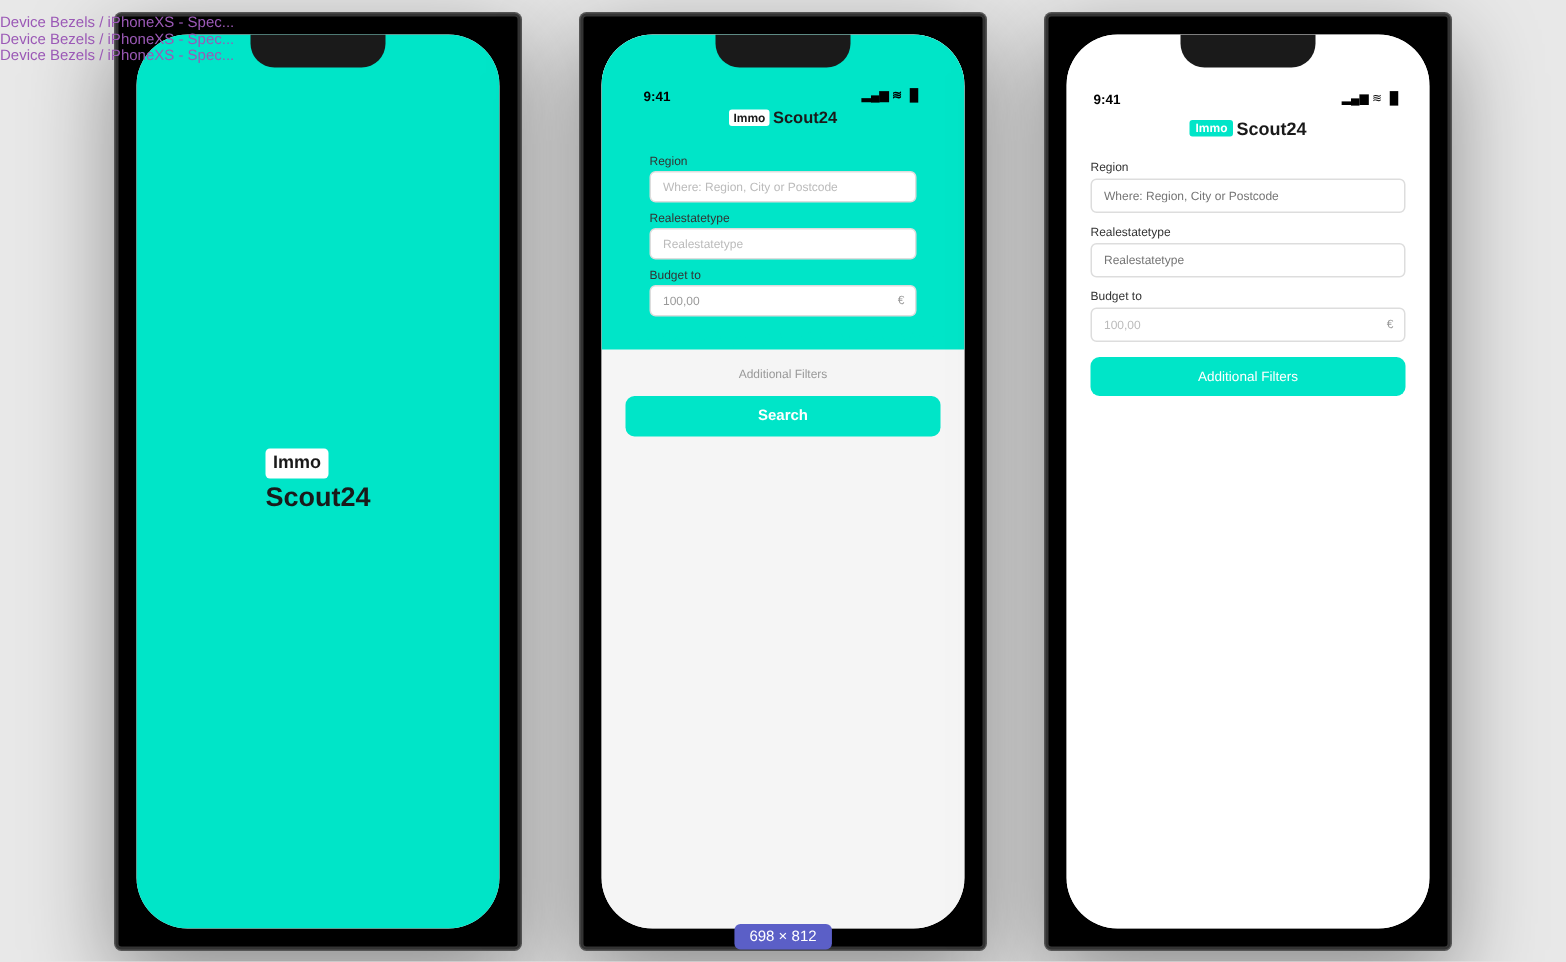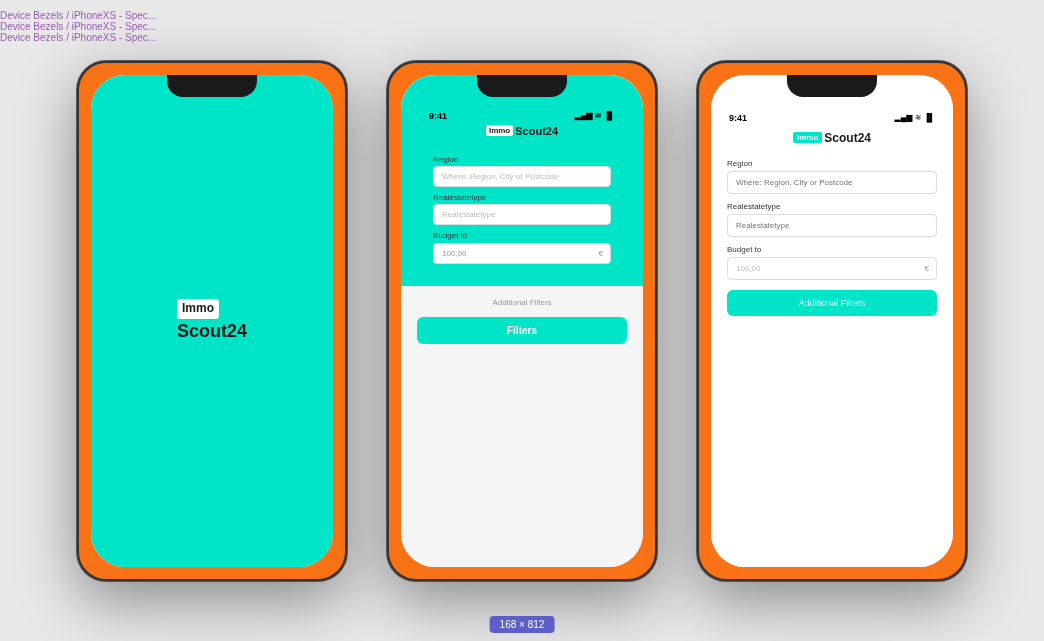--- a/index.html
+++ b/index.html
@@ -28,23 +28,23 @@
       color: #9b59b6;
       pointer-events: none;
       z-index: 100;
       flex-direction: column;
     }
 
     
     .phone-frame {
       position: relative;
       width: 270px;
-      height: 520px;
-      background: #f97316;
-      border-radius: 29px;
+      height: 624px;
+      background: #000000;
+      border-radius: 4px;
       border: 2px solid #333;
       box-shadow: 0 0 0 1px #555, 0 20px 60px rgba(0,0,0,0.4);
       overflow: hidden;
       flex-shrink: 0;
     }
 
     
     .phone-screen {
       position: absolute;
       top: 12px;
@@ -385,21 +385,21 @@
 
         <div class="jagged-bottom">
           <svg class="jagged-svg" viewBox="0 0 246 16" preserveAspectRatio="none" xmlns="http://www.w3.org/2000/svg">
             <path d="M0,0 L4,10 L8,3 L12,12 L16,5 L20,14 L24,4 L28,11 L32,2 L36,13 L40,6 L44,14 L48,3 L52,10 L56,1 L60,12 L64,5 L68,13 L72,2 L76,11 L80,4 L84,14 L88,3 L92,10 L96,1 L100,12 L104,6 L108,14 L112,3 L116,11 L120,2 L124,13 L128,5 L132,14 L136,3 L140,10 L144,1 L148,12 L152,6 L156,14 L160,3 L164,11 L168,2 L172,13 L176,4 L180,14 L184,3 L188,10 L192,1 L196,12 L200,5 L204,13 L208,2 L212,11 L216,4 L220,14 L224,3 L228,10 L232,1 L236,12 L240,6 L244,14 L246,8 L246,16 L0,16 Z" fill="#00e5c8"></path>
           </svg>
         </div>
       </div>
 
       <div class="form-lower">
         <div class="additional-filters">Additional Filters</div>
-        <button class="search-btn">Filters</button>
+        <button class="search-btn">Search</button>
       </div>
     </div>
   </div>
 </div>
 
 <div class="phone-frame">
   <div class="phone-screen">
     <div class="notch"></div>
     <div class="clean-screen">
       <div style="height:10px;"></div>
@@ -424,13 +424,13 @@
       <div class="clean-input-euro">
         <input type="text" style="width: 100%; border: 1px solid rgb(221, 221, 221); border-radius: 4px; padding: 6px 20px 6px 8px; font-size: 8px; color: rgb(187, 187, 187); background: white;" value="100,00">
         <span style="position:absolute;right:8px;top:50%;transform:translateY(-50%);font-size:8px;color:#999;">€</span>
       </div>
 
       <button class="clean-additional-btn">Additional Filters</button>
     </div>
   </div>
 </div>
 
-<div class="size-badge">168 × 812</div>
+<div class="size-badge">698 × 812</div>
 
 </body></html>

